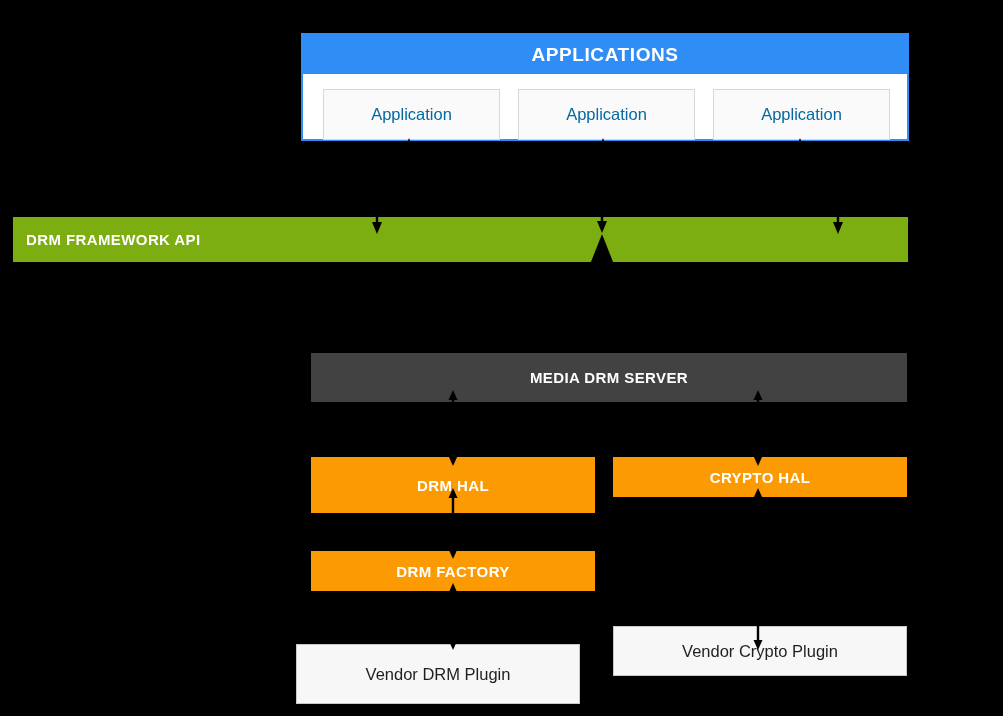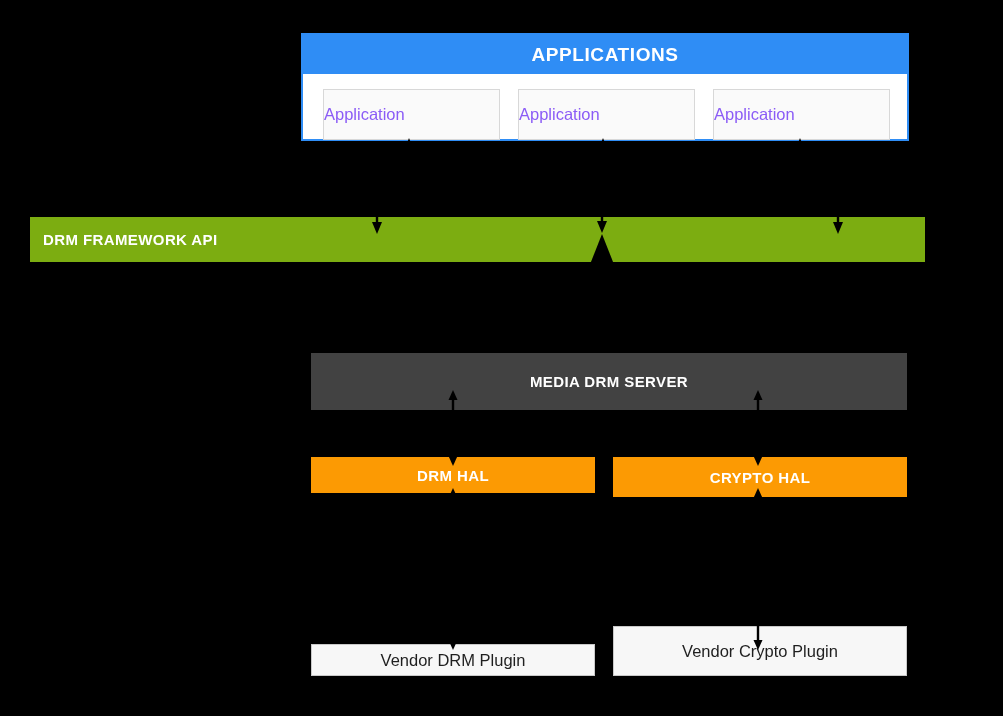--- a/index.html
+++ b/index.html
@@ -15,46 +15,46 @@
     display:block;
   }
   .apps-header{
     position:absolute;left:0;top:0;right:0;height:39px;background:var(--blue);
     display:flex;align-items:center;justify-content:center;
     color:#fff;font-weight:700;font-size:19px;letter-spacing:.6px;
   }
   .app-box{
     position:absolute;top:54px;width:175px;height:49px;
     background:var(--app-box-bg);border:1.5px solid var(--app-box-border);
-    display:flex;align-items:center;
-    color:#8b5cf6;font-size:16.5px;
+    display:flex;align-items:center;justify-content:center;
+    color:#0369a1;font-size:16.5px;
   }
   
   .framework-bar{
     left:13px;top:217px;width:895px;height:45px;background:var(--green);
     justify-content:flex-start;padding-left:13px;
-    color:#fff;font-weight:700;font-size:15px;letter-spacing:.4px;margin-left:17px;
+    color:#fff;font-weight:700;font-size:15px;letter-spacing:.4px;
   }
   
   .media-server{
-    left:311px;top:353px;width:596px;height:57px;background:var(--dark-gray);
+    left:311px;top:353px;width:596px;height:49px;background:var(--dark-gray);
     color:#fff;font-weight:700;font-size:15px;letter-spacing:.4px;
   }
   
   .orange{background:var(--orange);color:#fff;font-weight:700;font-size:15px;letter-spacing:.4px;}
-  .drm-hal{left:311px;top:457px;width:284px;height:36px;}
+  .drm-hal{left:311px;top:457px;width:284px;height:56px;}
   .crypto-hal{left:613px;top:457px;width:294px;height:40px;}
   .drm-factory{left:311px;top:551px;width:284px;height:40px;}
   .crypto-factory{left:613px;top:551px;width:294px;height:40px;}
   
   .vendor{
     background:var(--vendor-box-bg);border:1.5px solid var(--vendor-box-border);
     color:#1f1f1f;font-size:16.5px;
   }
-  .vendor-drm{left:311px;top:644px;width:284px;height:32px;}
+  .vendor-drm{left:296px;top:644px;width:284px;height:60px;}
   .vendor-crypto{left:613px;top:626px;width:294px;height:50px;}
   
   .arrow-overlay{position:absolute;left:0;top:0;z-index:10;pointer-events:none;}
 </style>
 </head>
 <body>
 
 <div class="stage">
 
   <div class="box apps-container">
@@ -78,20 +78,23 @@
     <span>MEDIA DRM SERVER</span>
   </div>
 
   <div class="box orange drm-hal">
     <span>DRM HAL</span>
   </div>
   <div class="box orange crypto-hal">
     <span>CRYPTO HAL</span>
   </div>
 
+  <div class="box orange drm-factory">
+    <span>DRM FACTORY</span>
+  </div>
 
   <div class="box vendor vendor-drm">
     <span>Vendor DRM Plugin</span>
   </div>
   <div class="box vendor vendor-crypto">
     <span>Vendor Crypto Plugin</span>
   </div>
 
   <svg class="arrow-overlay" width="1003" height="716" viewBox="0 0 1003 716">
     <g fill="#000" stroke="none">

